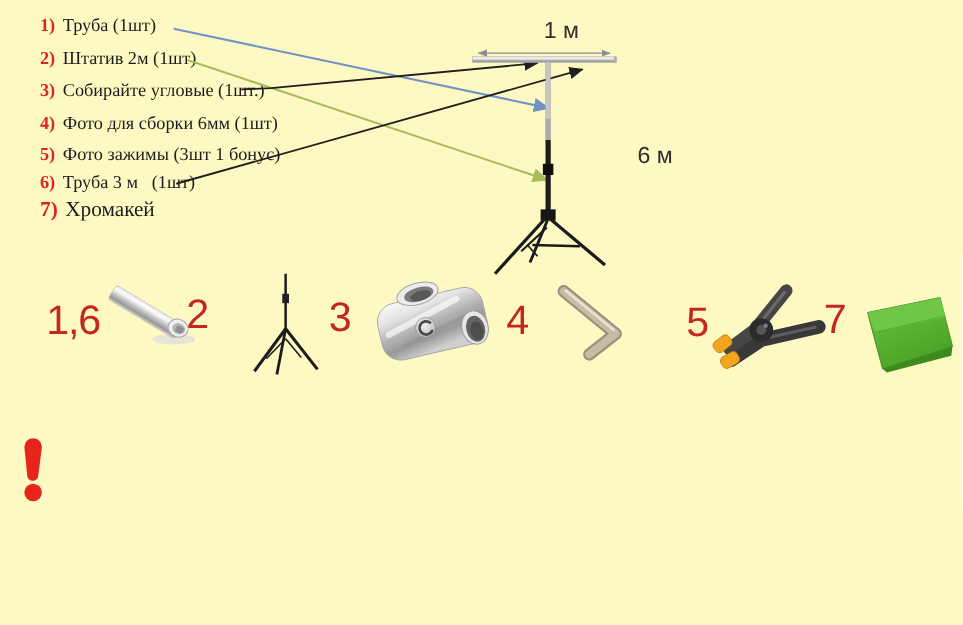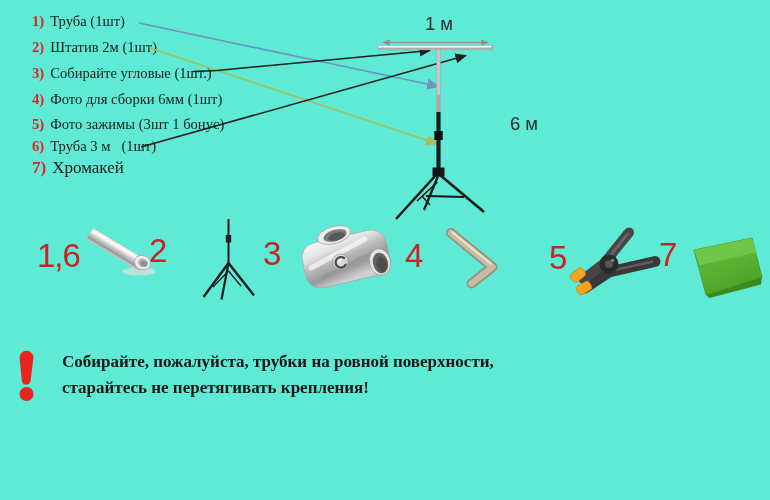--- a/index.html
+++ b/index.html
@@ -1,17 +1,17 @@
 <!DOCTYPE html>
 <html><head>
 <meta charset="utf-8">
 <style>
   html,body{margin:0;padding:0;background:#ffffff;}
   .canvas{
-    position:relative;width:770px;height:500px;background:#5eead4;
+    position:relative;width:770px;height:500px;background:#fef9c3;
     overflow:hidden;font-family:"Liberation Serif", serif;
   }
   .scene-svg{position:absolute;left:0;top:0;width:770px;height:500px;}
   
   .part-item{position:absolute;left:32px;white-space:pre;font-size:14.6px;color:#1b1b1b;}
   .part-item .num{color:#dd2424;font-weight:700;margin-right:6px;}
   .part-item.small{font-size:17px;}
   
   .dim-label{position:absolute;font-family:"Liberation Sans", sans-serif;
     font-size:18.5px;color:#2e2e2e;text-align:center;}
@@ -158,28 +158,24 @@
       <polygon points="706,295 762,277 761,284.5 709.5,298" fill="#3d8a1f"></polygon>
       <path d="M700,266 L756,253" stroke="#54ad30" stroke-width="1" fill="none"></path>
     </g>
 
     <g>
       <path d="M19.5,357.5 a7,6.8 0 0 1 14,0 L30.6,380.5 a4.4,4.1 0 0 1 -8.8,0 Z" fill="#e6261c"></path>
       <circle cx="26.5" cy="394" r="7" fill="#e6261c"></circle>
     </g>
   </svg>
 
-  <div class="dim-label" style="left:419px;top:13px;width:40px;">1 м</div>
+  <div class="dim-label" style="left:429px;top:13px;width:40px;">1 м</div>
   <div class="dim-label" style="left:502px;top:113px;width:44px;">6 м</div>
 
   <div class="prod-label" style="left:37px;top:239px;">1,6</div>
   <div class="prod-label" style="left:149px;top:234px;">2</div>
   <div class="prod-label" style="left:263px;top:237px;">3</div>
   <div class="prod-label" style="left:405px;top:239px;">4</div>
   <div class="prod-label" style="left:549px;top:241px;">5</div>
   <div class="prod-label" style="left:659px;top:238px;">7</div>
 
-  <div class="warn-text">
-    <div>Собирайте, пожалуйста, трубки на ровной поверхности,</div>
-    <div>старайтесь не перетягивать крепления!</div>
-  </div>
 
 </div>
 
 </body></html>

